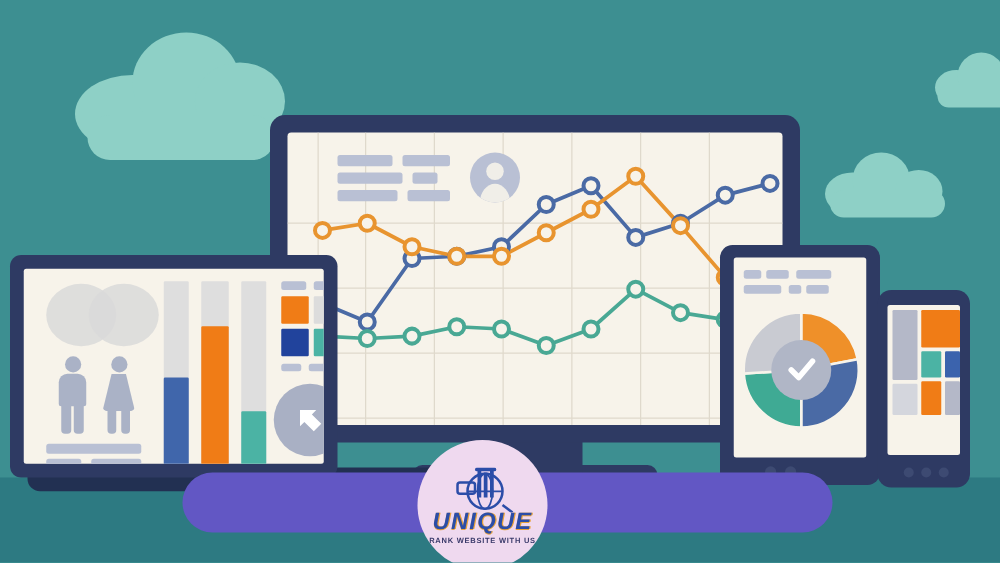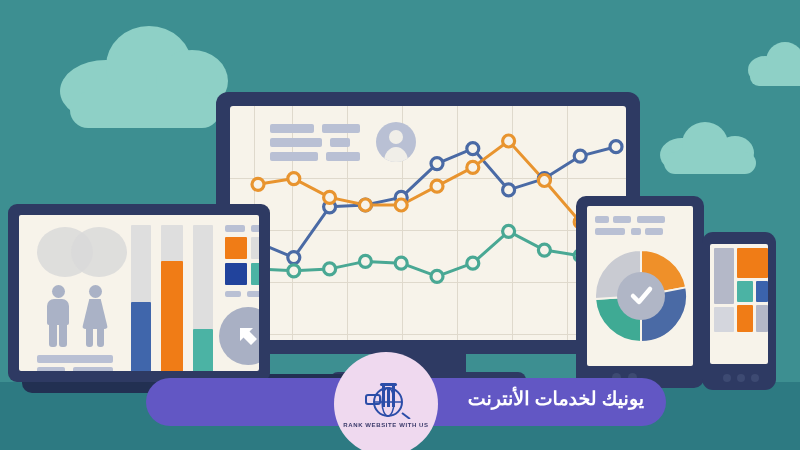--- a/index.html
+++ b/index.html
@@ -324,31 +324,31 @@
       <div class="tile" style="left:46px; top:61px; width:12px; height:27px; background:#b4b8c8;"></div>
     </div>
     <div class="home-dots" style="left:21px; bottom:8px; gap:6px;">
       <span class="home-dot" style="width:8px;height:8px;"></span>
       <span class="home-dot" style="width:8px;height:8px;"></span>
       <span class="home-dot" style="width:8px;height:8px;"></span>
     </div>
   </div>
 
   <div id="banner">
-    <div id="banner-ar">يونيك لخدمات الأنترنت</div>
   </div>
 
   <div id="logo">
     <svg id="logo-mark" viewBox="0 0 56 36">
       <circle cx="30" cy="19" r="14" fill="none" stroke="#2b4da8" stroke-width="2"></circle>
       <ellipse cx="30" cy="19" rx="6" ry="14" fill="none" stroke="#2b4da8" stroke-width="1.4"></ellipse>
       <line x1="16" y1="19" x2="44" y2="19" stroke="#2b4da8" stroke-width="1.4"></line>
       <rect x="24" y="2" width="3" height="22" fill="#2b4da8"></rect>
       <rect x="29" y="4" width="3" height="20" fill="#2b4da8"></rect>
       <rect x="34" y="2" width="3" height="22" fill="#2b4da8"></rect>
       <rect x="22" y="0" width="17" height="3" rx="1.5" fill="#2b4da8"></rect>
       <rect x="8" y="12" width="14" height="9" rx="2" fill="none" stroke="#2b4da8" stroke-width="2"></rect>
       <line x1="44" y1="30" x2="52" y2="36" stroke="#2b4da8" stroke-width="2"></line>
     </svg>
+    <div id="logo-word">UNIQUE</div>
     <div id="logo-tag">RANK WEBSITE WITH US</div>
   </div>
 
 </div>
 
 </body></html>

